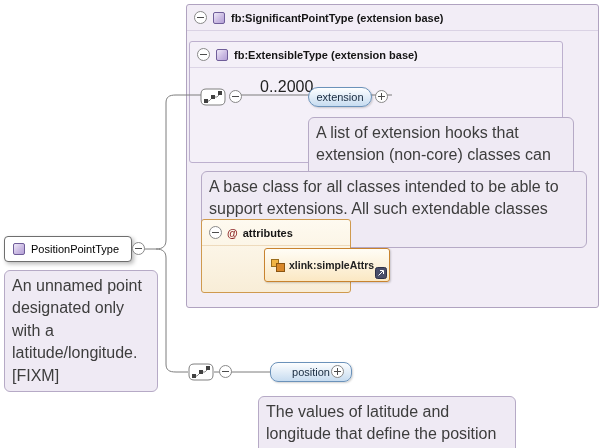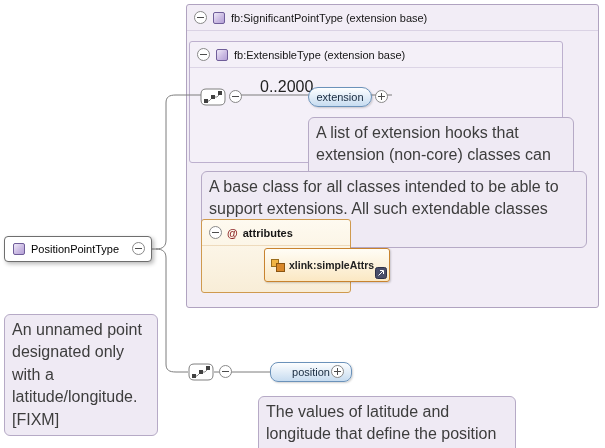--- a/index.html
+++ b/index.html
@@ -3,21 +3,21 @@
 <meta charset="utf-8">
 <style>
   * { margin:0; padding:0; box-sizing:border-box; }
   html,body { background:#ffffff; }
   .stage { position:relative; width:605px; height:448px; font-family:"Liberation Sans", sans-serif; background:#fff; overflow:hidden; }
 
   .panel { position:absolute; border-radius:3px; }
   .outer-panel { background:#f2edf6; border:1px solid #b0a3c0; }
   .inner-panel { background:#f4f0f8; border:1px solid #bdb0ce; }
   .panel-header { display:flex; align-items:center; gap:6px; height:26px; padding:0 7px; border-bottom:1px solid rgba(125,105,160,0.20); }
-  .panel-title { font-size:11px; font-weight:normal; color:#151515; white-space:nowrap; }
+  .panel-title { font-size:11px; font-weight:bold; color:#151515; white-space:nowrap; }
 
   .tbtn { position:relative; width:13px; height:13px; flex:0 0 auto; border:1px solid #898989; border-radius:50%; background:#fff; }
   .tbtn::before { content:""; position:absolute; left:2px; width:7px; top:5px; height:1px; background:#4c4c4c; }
   .tbtn.plus::after { content:""; position:absolute; top:2px; height:7px; left:5px; width:1px; background:#4c4c4c; }
   .tbtn.abs { position:absolute; z-index:7; }
 
   .ct-icon { width:12px; height:12px; flex:0 0 auto; border:1px solid #6f5d99; border-radius:2px; background:linear-gradient(135deg,#efe9f8 0%,#cbbbe3 55%,#b4a0d6 100%); }
   .seq-icon { position:absolute; width:26px; height:18px; z-index:6; line-height:0; }
 
   .pill { position:absolute; height:20px; display:flex; align-items:center; justify-content:center; background:linear-gradient(180deg,#fdfeff,#c7dcf0); border:1px solid #6b92ba; border-radius:10px; font-size:11px; color:#16293e; box-shadow:1px 1px 2px rgba(0,0,0,0.18); z-index:6; white-space:nowrap; }
@@ -101,26 +101,26 @@
 
   <svg class="connectors" width="605" height="448" viewBox="0 0 605 448">
     <g fill="none" stroke="#7d7d7d" stroke-width="1">
       <path d="M144,249 H156 C163,249 166,246 166,240 V103 C166,97 169,95 176,95 H210"></path>
       <path d="M156,249 C163,249 166,252 166,258 V364 C166,370 169,372 176,372 H188"></path>
       <path d="M236,95 H392"></path>
       <path d="M214,372 H338"></path>
     </g>
   </svg>
 
-  <div class="root-node" style="left:4px; top:236px; width:148px;">
+  <div class="root-node" style="left:4px; top:236px; width:128px;">
     <span class="ct-icon"></span>
     <span>PositionPointType</span>
   </div>
   <span class="tbtn abs" style="left:132px; top:242px;"></span>
-  <div class="doc" style="left:4px; top:270px; width:154px;margin-top:44px;">An unnamed point designated only with a latitude/longitude. [FIXM]</div>
+  <div class="doc" style="left:4px; top:270px; width:154px;">An unnamed point designated only with a latitude/longitude. [FIXM]</div>
 
   <span class="seq-icon" style="left:188px; top:363px;">
     <svg width="26" height="18" viewBox="0 0 26 18">
       <path d="M6 1 H20 Q25 1 25 6 V12 Q25 17 20 17 H6 Q1 17 1 12 V6 Q1 1 6 1 Z" fill="#ffffff" stroke="#808080"></path>
       <path d="M4 13 L9 13 L13 9 L17 9 L21 5" stroke="#8a8a8a" fill="none"></path>
       <rect x="4" y="11" width="4" height="4" fill="#404040"></rect>
       <rect x="11" y="7" width="4" height="4" fill="#404040"></rect>
       <rect x="18" y="3" width="4" height="4" fill="#404040"></rect>
     </svg>
   </span>

